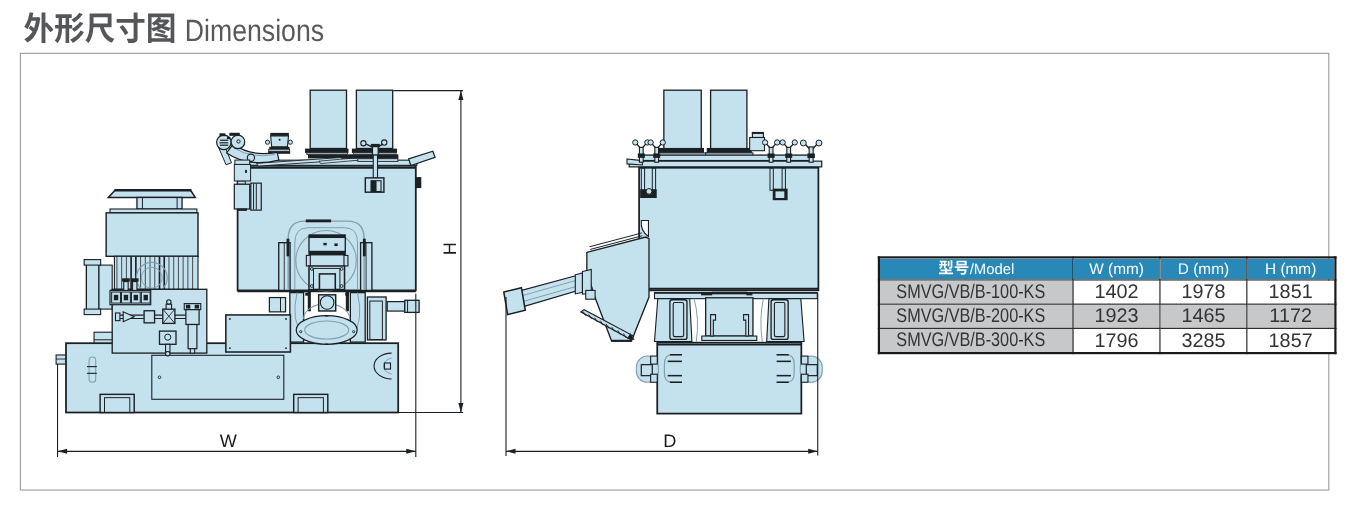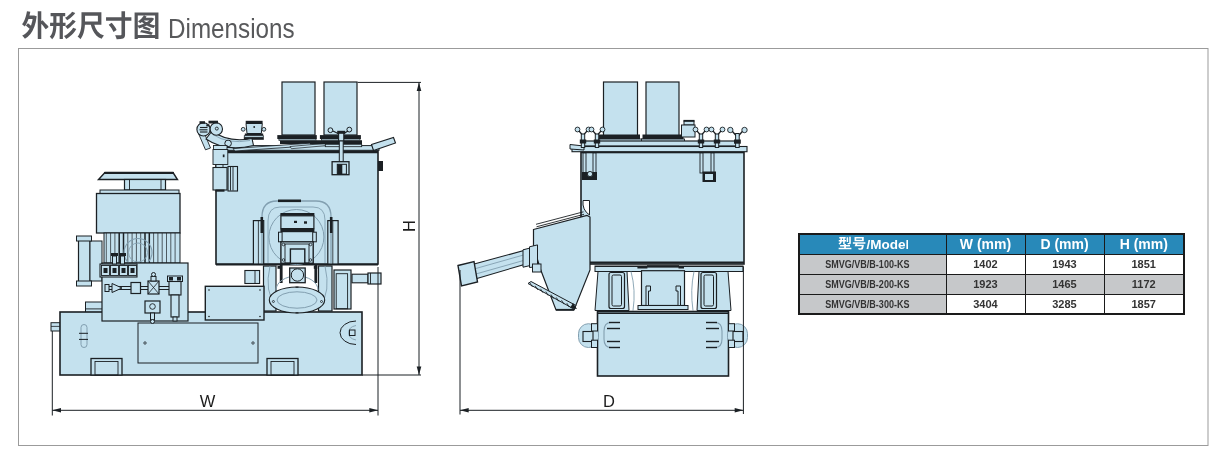--- a/index.html
+++ b/index.html
@@ -1,20 +1,20 @@
 <!DOCTYPE html>
 <html><head><meta charset="utf-8"><style>
 * { margin:0; padding:0; box-sizing:border-box; }
 body { width:1228px; height:460px; background:#fff; font-family:"Liberation Sans", sans-serif; position:relative; overflow:hidden; }
 #main { position:absolute; left:0; top:0; }
 #tbl { position:absolute; left:798px; top:233px; border-collapse:collapse; table-layout:fixed; }
 #tbl td, #tbl th { border:1px solid #1a1a1a; height:20px; padding:0; text-align:center; vertical-align:middle;
-  font-size:11px; color:#333; background:#fff; overflow:hidden; white-space:nowrap;font-weight:bold; }
+  font-size:18px; color:#333; background:#fff; overflow:hidden; white-space:nowrap; }
 #tbl { border:2px solid #1a1a1a; }
-#tbl th { background:#2889b9; color:#fff; font-weight:bold; font-size:14px; }
+#tbl th { background:#2889b9; color:#fff; font-weight:normal; font-size:14px; }
 #tbl td.m { background:#c6c8ca; padding-right:10px; }
 #tbl tr.g td { background:#c6c8ca; }
 #tbl td.m span { display:inline-block; transform:scaleX(0.82); transform-origin:center; }
 </style></head>
 <body>
 <svg id="main" width="1228" height="460" viewBox="0 0 1228 460">
     <rect x="18.5" y="48.5" width="1189.5" height="397" fill="none" stroke="#9b9b9b" stroke-width="1"></rect>
     <g transform="translate(21.40,36.40) scale(0.0278,-0.0296)">
       <path d="M218.19970703125 703.541259765625H459.83935546875V590.298095703125H218.19970703125ZM588.538330078125 848.940673828125H715.261962890625V-89.8408203125H588.538330078125ZM162.219970703125 365.4775390625 234.261962890625 447.43994140625Q261.12158203125 428.219970703125 294.0513916015625 403.6700439453125Q326.981201171875 379.1201171875 357.2510986328125 354.8502197265625Q387.52099609375 330.580322265625 405.9609375 311.700439453125L330.23876953125 219.497802734375Q312.578857421875 239.377685546875 283.3690185546875 265.317626953125Q254.1591796875 291.257568359375 222.0093994140625 317.4775390625Q189.859619140625 343.697509765625 162.219970703125 365.4775390625ZM200.377685546875 850.500732421875 320.64111328125 828.900146484375Q300.981201171875 732.780029296875 271.6512451171875 641.259765625Q242.3212890625 549.739501953125 204.88134765625 471.3892822265625Q167.44140625 393.0390625 122.781494140625 334.698974609375Q112.76123046875 345.499267578125 94.1107177734375 359.919677734375Q75.460205078125 374.340087890625 56.0296630859375 388.3704833984375Q36.59912109375 402.40087890625 22.458740234375 410.64111328125Q65.99853515625 461.52099609375 100.318359375 531.240966796875Q134.63818359375 600.9609375 159.8480224609375 682.7908935546875Q185.057861328125 764.620849609375 200.377685546875 850.500732421875ZM416.39794921875 703.541259765625H440.11865234375L462.71923828125 707.88134765625L548.8017578125 682.940673828125Q525.261962890625 480.580322265625 468.3321533203125 330.8900146484375Q411.40234375 181.19970703125 325.122314453125 79.9095458984375Q238.84228515625 -21.380615234375 125.141845703125 -79.04052734375Q115.341552734375 -64.1201171875 97.1910400390625 -44.4095458984375Q79.04052734375 -24.698974609375 59.719970703125 -6.2684326171875Q40.3994140625 12.162109375 24.698974609375 21.96240234375Q136.059326171875 72.72216796875 216.7691650390625 158.7518310546875Q297.47900390625 244.781494140625 347.838623046875 372.3111572265625Q398.1982421875 499.8408203125 416.39794921875 675.260498046875ZM664.92041015625 478.698974609375 759.583251953125 548.40087890625Q794.20263671875 514.060791015625 836.002197265625 472.500732421875Q877.8017578125 430.940673828125 916.3914794921875 390.66064453125Q954.981201171875 350.380615234375 979.301025390625 319.16064453125L877.177978515625 237.658447265625Q855.1982421875 269.658447265625 818.55859375 312.1085205078125Q781.9189453125 354.55859375 741.119384765625 398.1787109375Q700.31982421875 441.798828125 664.92041015625 478.698974609375Z" fill="#55565a"></path>
     </g>
@@ -374,28 +374,28 @@
             </g>
             <text x="28.5" y="13" font-size="13.5" fill="#fff" font-family="Liberation Sans, sans-serif">/Model</text>
           </svg></th>
 <th>W (mm)</th>
         <th>D (mm)</th>
         <th>H (mm)</th>
       </tr>
 <tr>
         <td class="m"><span>SMVG/VB/B-100-KS</span></td>
         <td>1402</td>
-        <td>1943</td>
+        <td>1978</td>
         <td>1851</td>
       </tr>
       <tr class="g">
         <td class="m"><span>SMVG/VB/B-200-KS</span></td>
         <td>1923</td>
         <td>1465</td>
         <td>1172</td>
       </tr>
       <tr>
         <td class="m"><span>SMVG/VB/B-300-KS</span></td>
-        <td>3404</td>
+        <td>1796</td>
         <td>3285</td>
         <td>1857</td>
       </tr>
 </tbody>
   </table>
 </body></html>

